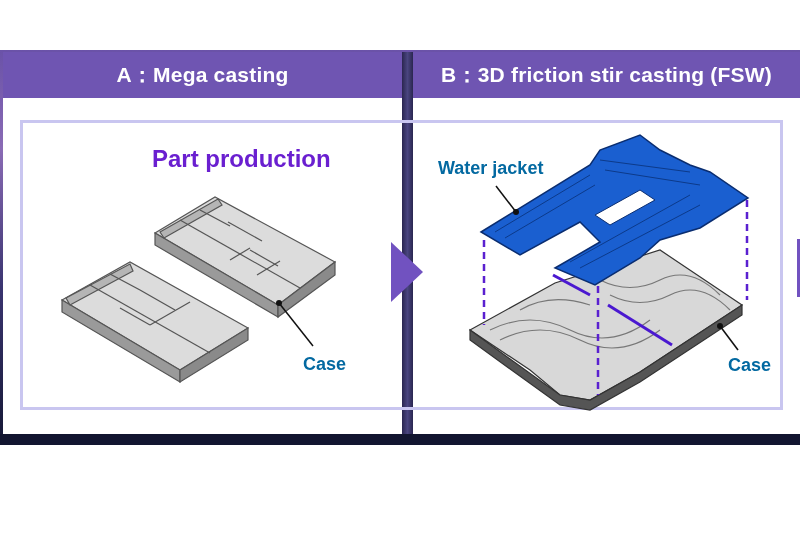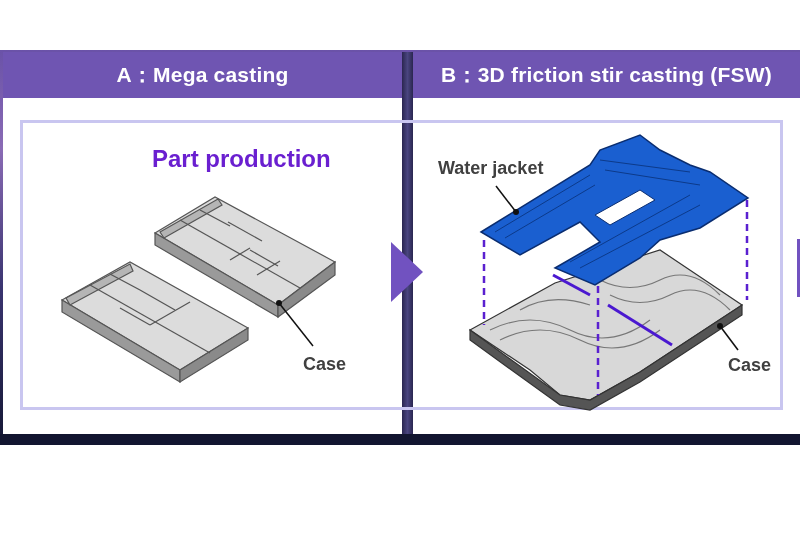--- a/index.html
+++ b/index.html
@@ -6,21 +6,21 @@
   body{width:800px;height:533px;position:relative;overflow:hidden;font-family:"Liberation Sans",sans-serif;}
   .frame{position:absolute;left:0;top:50px;width:800px;height:395px;background:linear-gradient(180deg,#6a52a8 0%,#8a6bb5 25%,#3a3470 60%,#141734 100%);}
   .panel{position:absolute;background:#ffffff;}
   .panel-a{left:3px;top:52px;width:399px;height:382px;}
   .panel-b{left:413px;top:52px;width:387px;height:382px;}
   .header{position:absolute;left:0;top:0;right:0;height:46px;background:#6f55b2;color:#ffffff;font-weight:bold;font-size:21px;display:flex;align-items:center;justify-content:center;letter-spacing:0.2px;}
   .divider{position:absolute;left:402px;top:52px;width:11px;height:393px;background:linear-gradient(90deg,#2a2650,#4a4580,#2a2650);}
   .bottom-bar{position:absolute;left:0;top:434px;width:800px;height:11px;background:#121530;}
   .outline{position:absolute;left:20px;top:120px;width:763px;height:290px;border:3px solid #c9c6f0;box-sizing:border-box;pointer-events:none;}
   .subtitle{position:absolute;left:108px;top:145px;color:#6a1fd0;font-weight:bold;font-size:24px;margin-left:44px;}
-  .label{position:absolute;font-weight:bold;font-size:18px;color:#404040;}
+  .label{position:absolute;font-weight:bold;font-size:18px;color:#0369a1;}
   .arrow{position:absolute;width:0;height:0;border-top:30px solid transparent;border-bottom:30px solid transparent;}
   .arrow-main{left:391px;top:242px;border-left:32px solid #7152c0;}
   .arrow-next{left:797px;top:239px;width:4px;height:58px;background:#7152c0;}
   svg{position:absolute;overflow:visible;}
 </style>
 </head>
 <body>
 
 <div class="frame"></div>
 

